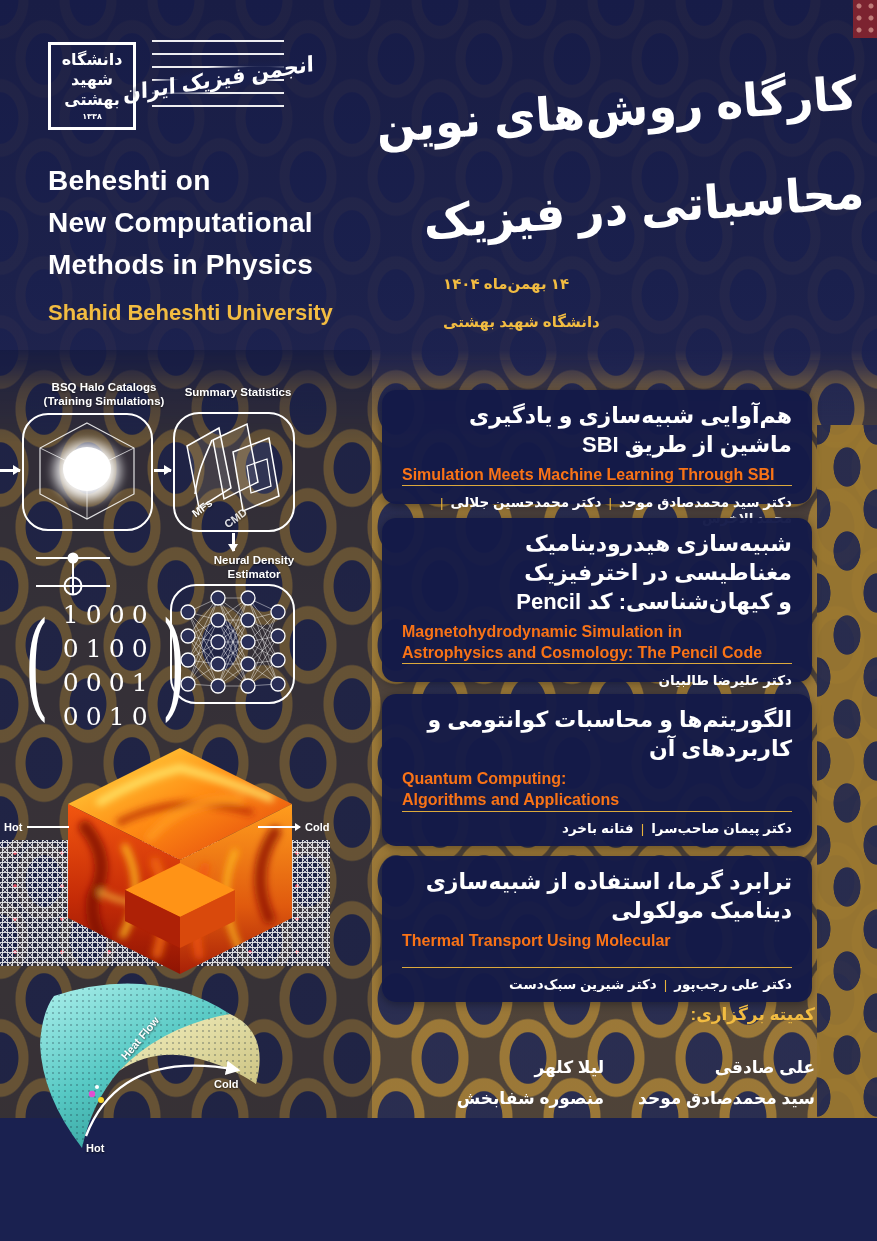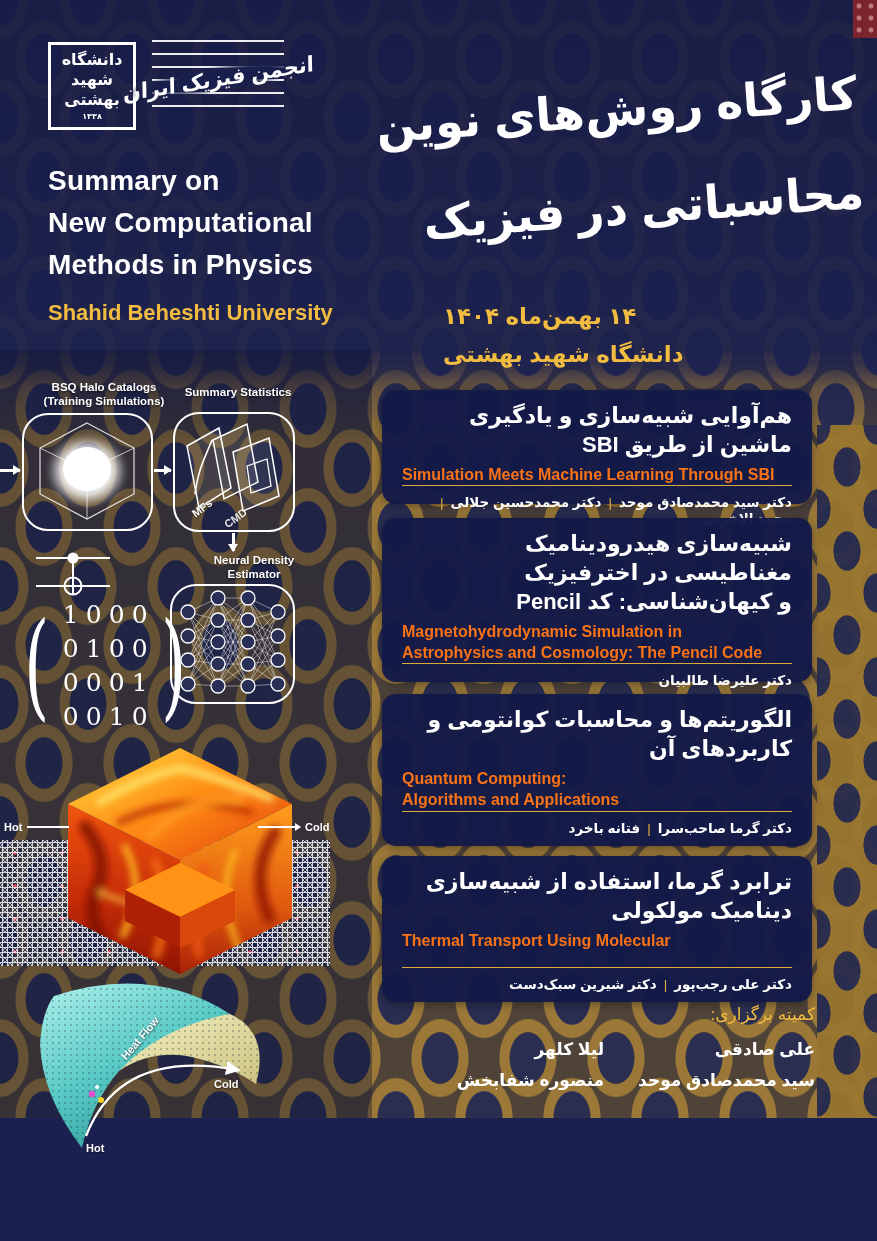--- a/index.html
+++ b/index.html
@@ -44,22 +44,22 @@
   .ips-logo span{ color:#fff; font-weight:bold; font-size:21px; direction:rtl; white-space:nowrap;
     transform:rotate(-9deg) skewX(-8deg); background:radial-gradient(ellipse 60% 55% at 50% 50%, #191f4c 45%, rgba(25,31,76,0) 75%); padding:4px 10px; }
 
   
   .title-en{ left:48px; top:160px; width:330px; color:#fff; font-size:28px; font-weight:600; line-height:42px; letter-spacing:.2px; }
   .date-en{ left:48px; top:296px; width:330px; color:#f2bc41; font-size:22px; font-weight:600; line-height:33px; }
   .date-en sup{ font-size:12px; }
   .title-fa{ right:16px; top:62px; width:520px; direction:rtl; text-align:right; color:#fff;
     font-weight:bold; font-size:46px; line-height:99px; transform:rotate(-4deg); }
   .title-fa div:last-child{ padding-left:14px; }
-  .date-fa{ right:74px; top:297px; width:360px; direction:rtl; text-align:left; color:#f2bc41;
-    font-weight:bold; font-size:23px; line-height:38px; }
+  .date-fa{ right:74px; top:265px; width:360px; direction:rtl; text-align:left; color:#f2bc41;
+    font-weight:bold; font-size:15px; line-height:38px; }
   .date-fa div{ text-align:left; } 
   .date-fa{ text-align:right; }
 
   
   .diag-label{ position:absolute; color:#fff; font-weight:bold; font-size:11.5px; line-height:1.2; text-align:center; text-shadow:0 1px 2px rgba(0,0,0,.6);margin-left:20px; }
   .diag-box{ position:absolute; border:2.5px solid #fff; border-radius:26px; }
   .harrow{ position:absolute; height:2.5px; background:#fff; }
   .harrow:after{ content:""; position:absolute; right:-1px; top:-4.5px; border-left:8px solid #fff; border-top:5.5px solid transparent; border-bottom:5.5px solid transparent; }
   .varrow{ position:absolute; width:2.5px; background:#fff; }
   .varrow:after{ content:""; position:absolute; bottom:-1px; left:-4.5px; border-top:8px solid #fff; border-left:5.5px solid transparent; border-right:5.5px solid transparent; }
@@ -90,21 +90,21 @@
   .card .fa{ direction:rtl; text-align:right; color:#fff; font-weight:bold; font-size:22px; line-height:29px; }
   .card .en{ color:#f97316; font-weight:bold; font-size:16px; line-height:21px; margin-top:5px; }
   .card .rule{ margin-top:auto; border-top:1.6px solid #dca93c; }
   .card .speakers{ direction:rtl; text-align:right; color:#fff; font-weight:bold; font-size:13.5px; padding-top:8px; }
   .card .sep{ color:#e8b33c; padding:0 7px; font-weight:normal; }
   .c1{ top:390px; height:114px; } .c2{ top:518px; height:164px; }
   .c3{ top:694px; height:152px; } .c4{ top:856px; height:146px; }
 
   
   .committee{ left:430px; top:1004px; width:385px; direction:rtl; color:#fff; }
-  .committee .head{ color:#f2bc41; font-weight:normal; font-size:17px; margin-bottom:14px; }
+  .committee .head{ color:#f2bc41; font-weight:bold; font-size:17px; margin-bottom:32px; }
   .committee .cols{ display:flex; gap:34px; }
   .committee .col{ display:flex; flex-direction:column; gap:9px; font-weight:bold; font-size:17px; line-height:22px; }
 
   
   .footer{ position:absolute; left:0; right:0; top:1118px; height:123px; background:#1a2150; z-index:4; }
   .reg{ left:35px; top:1144px; width:330px; text-align:center; }
   .reg .lbl{ color:#f2bc41; font-weight:bold; font-size:16px; direction:rtl; }
   .reg .url{ color:#fff; font-weight:bold; font-size:30px; letter-spacing:1px; margin-top:7px; }
   .venue{ left:388px; top:1139px; width:312px; direction:rtl; font-size:15px; line-height:25px; color:#fff; }
   .venue .vl{ color:#f2bc41; font-weight:bold; }
@@ -129,21 +129,21 @@
     <div>دانشگاه</div>
     <div>شهید</div>
     <div>بهشتی</div>
     <div class="yr">۱۳۳۸</div>
   </div>
   <div class="abs ips-logo">
     <span>انجمن فیزیک ایران</span>
   </div>
 
   <div class="abs title-en">
-    <div>Summary on</div>
+    <div>Beheshti on</div>
     <div>New Computational</div>
     <div>Methods in Physics</div>
   </div>
   <div class="abs date-en">
     <div>Shahid Beheshti University</div>
   </div>
 
   <div class="abs title-fa">
     <div>کارگاه روش‌های نوین</div>
     <div>محاسباتی در فیزیک</div>
@@ -393,21 +393,21 @@
   </div>
 
   <div class="card c3">
     <div class="fa">الگوریتم‌ها و محاسبات کوانتومی و کاربردهای آن</div>
     <div class="en">
       <div>Quantum Computing:</div>
         <div>Algorithms and Applications</div>
     </div>
     <div class="rule"></div>
     <div class="speakers">
-      <span>دکتر گرما صاحب‌سرا</span><span class="sep">|</span><span>فتانه باخرد</span>
+      <span>دکتر پیمان صاحب‌سرا</span><span class="sep">|</span><span>فتانه باخرد</span>
     </div>
   </div>
 
   <div class="card c4">
     <div class="fa">ترابرد گرما، استفاده از شبیه‌سازی دینامیک مولکولی</div>
     <div class="en">
       <div>Thermal Transport Using Molecular</div>
     </div>
     <div class="rule"></div>
     <div class="speakers">

